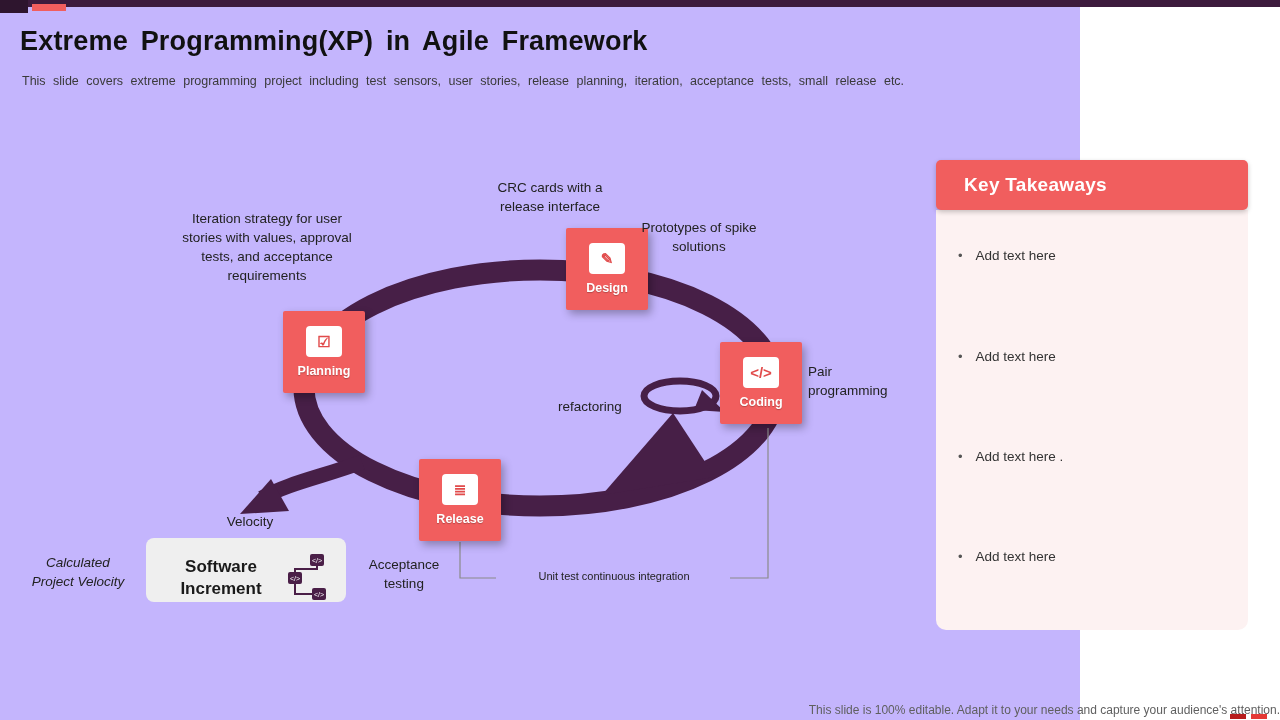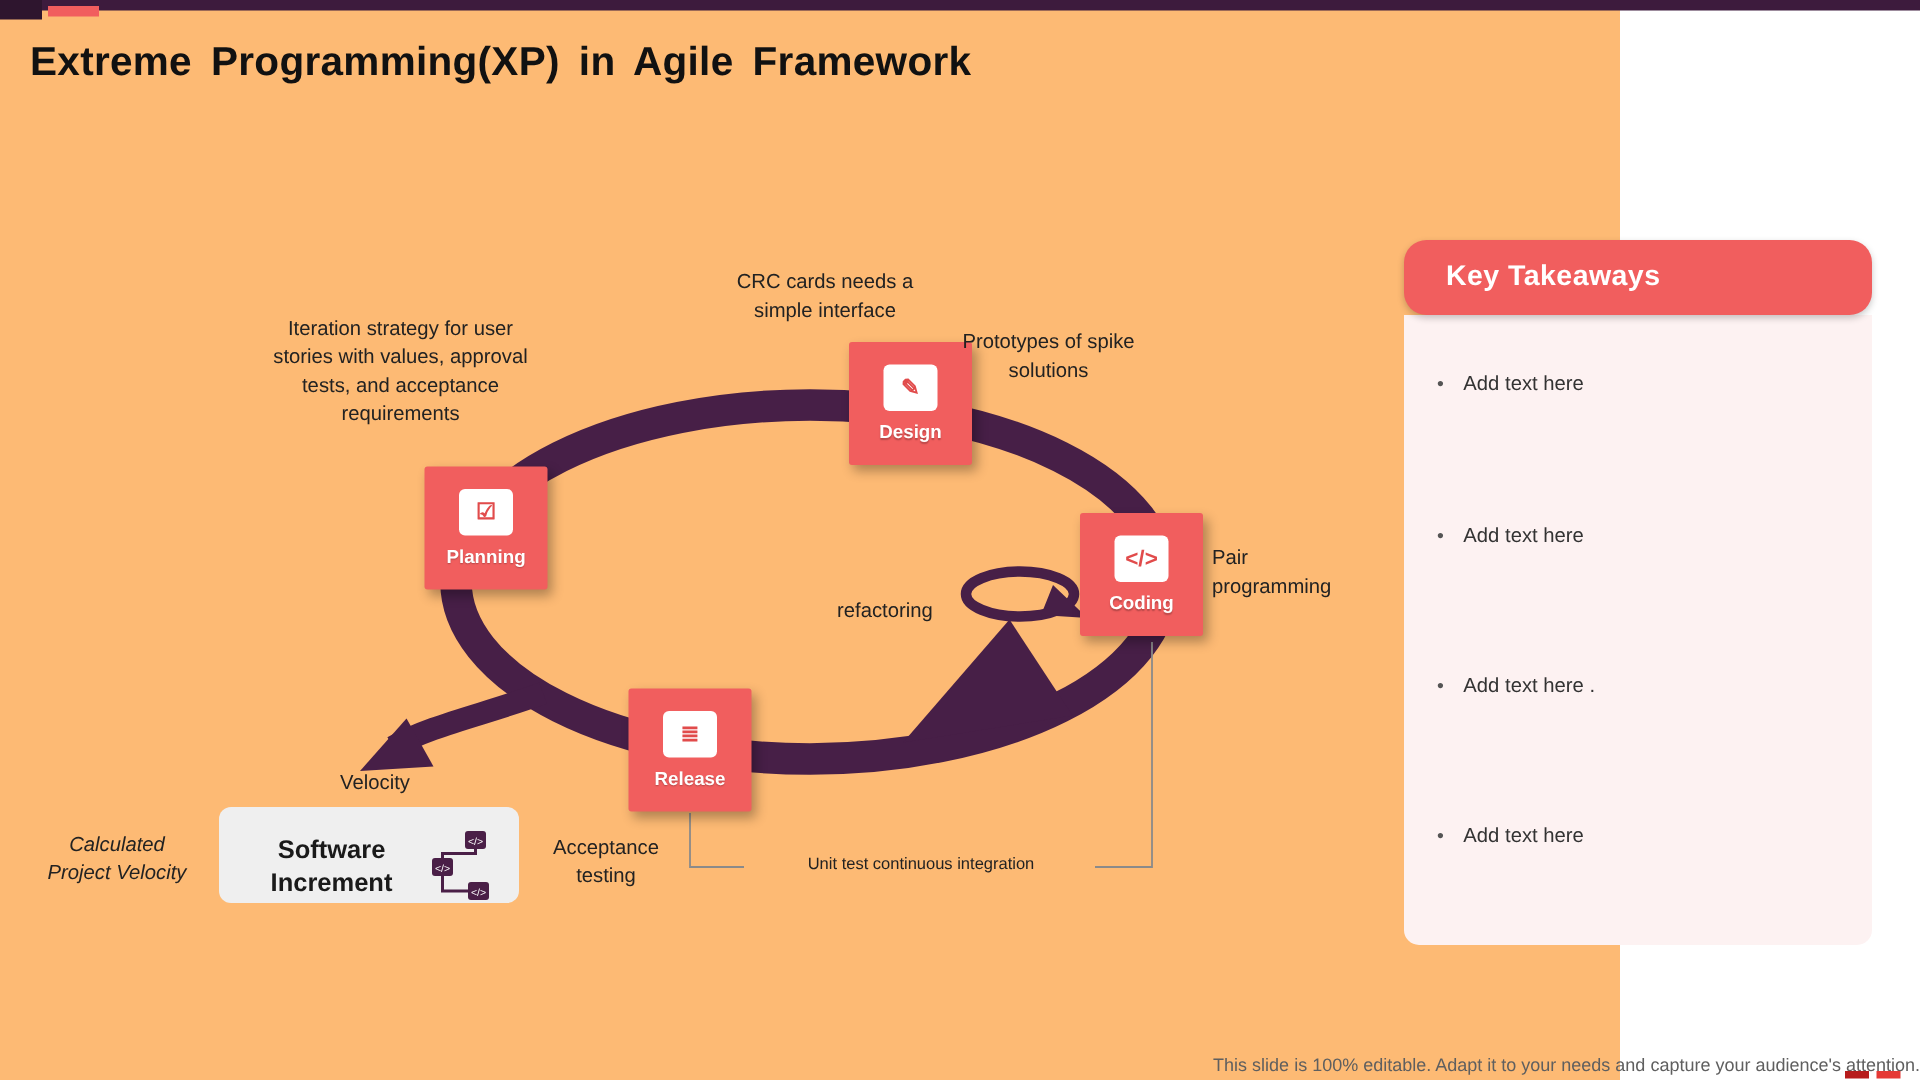--- a/index.html
+++ b/index.html
@@ -1,18 +1,18 @@
 <!DOCTYPE html>
 <html><head>
 <meta charset="utf-8">
 <style>
   * { margin:0; padding:0; box-sizing:border-box; }
   html,body { width:1280px; height:720px; }
   body { font-family:"Liberation Sans", sans-serif; background:#ffffff; overflow:hidden; }
-  .slide { position:relative; width:1080px; height:720px; background:#fdba74; }
+  .slide { position:relative; width:1080px; height:720px; background:#c4b5fd; }
 
   
   .topbar { position:absolute; left:0; top:0; width:1280px; height:7px; background:#3d1b3d; }
   .topbar-block { position:absolute; left:0; top:0; width:28px; height:13px; background:#2e152e; }
   .topbar-dash { position:absolute; left:32px; top:4px; width:34px; height:7px; background:#f15e5e; }
 
   
   .title { position:absolute; left:20px; top:26px; font-size:27px; font-weight:700; color:#111111; word-spacing:5px; letter-spacing:.2px; }
   .subtitle { position:absolute; left:22px; top:74px; font-size:12.5px; color:#3a3a3a; word-spacing:4px; }
 
@@ -36,21 +36,21 @@
                 font-size:11px; color:#222; white-space:nowrap; }
 
   
   .increment { position:absolute; left:146px; top:538px; width:200px; height:64px;
                background:#efefef; border-radius:8px; display:flex; align-items:center; padding:16px 12px 0 10px; }
   .increment-text { flex:1; text-align:center; font-size:17px; font-weight:700; color:#1a1a1a; line-height:22px; }
   .increment-icon { width:48px; height:52px; flex:0 0 auto; }
 
   
   .kt-header { position:absolute; left:936px; top:160px; width:312px; height:50px;
-               background:#f15e5e; border-radius:15px; display:flex; align-items:center;
+               background:#f15e5e; border-radius:5px; display:flex; align-items:center;
                padding-left:28px; box-shadow:0 2px 5px rgba(0,0,0,.22); }
   .kt-header-text { color:#ffffff; font-size:19px; font-weight:700; letter-spacing:.3px; }
   .kt-body { position:absolute; left:936px; top:210px; width:312px; height:420px;
              background:#fdf2f2; border-radius:0 0 10px 10px; }
   .kt-item { position:absolute; left:22px; display:flex; align-items:baseline; gap:13px;
              font-size:13.5px; color:#333333; }
   .kt-bullet { color:#555555; font-size:13px; }
 
   
   .footer { position:absolute; left:0; top:703px; width:1280px; text-align:right;
@@ -62,20 +62,21 @@
 </head>
 <body>
 
 <div class="slide">
 
   <div class="topbar"></div>
   <div class="topbar-block"></div>
   <div class="topbar-dash"></div>
 
   <div class="title">Extreme Programming(XP) in Agile Framework</div>
+  <div class="subtitle">This slide covers extreme programming project including test sensors, user stories, release planning, iteration, acceptance tests, small release etc.</div>
 
   <svg class="diagram-svg" viewBox="0 0 800 450" aria-hidden="true">
 
     <ellipse cx="400" cy="208" rx="236" ry="118" fill="none" stroke="#471F47" stroke-width="21"></ellipse>
 
     <polygon points="462,315 533,233 575,297" fill="#471F47"></polygon>
 
     <path d="M 222,282 C 185,296 148,303 122,318" fill="none" stroke="#471F47" stroke-width="15"></path>
     <polygon points="100,334 131,299 149,331" fill="#471F47"></polygon>
 
@@ -104,21 +105,21 @@
     <div class="node-label">Coding</div>
   </div>
   <div class="node" style="left:419px; top:459px;">
     <div class="node-icon">
         <span>≣</span>
       </div>
     <div class="node-label">Release</div>
   </div>
 
   <div class="ann center" style="left:172px; top:209px; width:190px;">Iteration strategy for user stories with values, approval tests, and acceptance requirements</div>
-  <div class="ann center" style="left:475px; top:178px; width:150px;">CRC cards needs a simple interface</div>
+  <div class="ann center" style="left:475px; top:178px; width:150px;">CRC cards with a release interface</div>
   <div class="ann center" style="left:638px; top:178px; width:122px;margin-top:40px;">Prototypes of spike solutions</div>
   <div class="ann" style="left:808px; top:362px; width:104px;">Pair programming</div>
   <div class="ann" style="left:558px; top:397px;">refactoring</div>
   <div class="ann center" style="left:213px; top:512px; width:74px;">Velocity</div>
   <div class="ann center" style="left:24px; top:553px; width:108px;font-style:italic;">Calculated Project Velocity</div>
   <div class="ann center" style="left:358px; top:555px; width:92px;">Acceptance testing</div>
   <div class="unit-label">Unit test continuous  integration</div>
 
   <div class="increment">
     <div class="increment-text">Software Increment</div>

